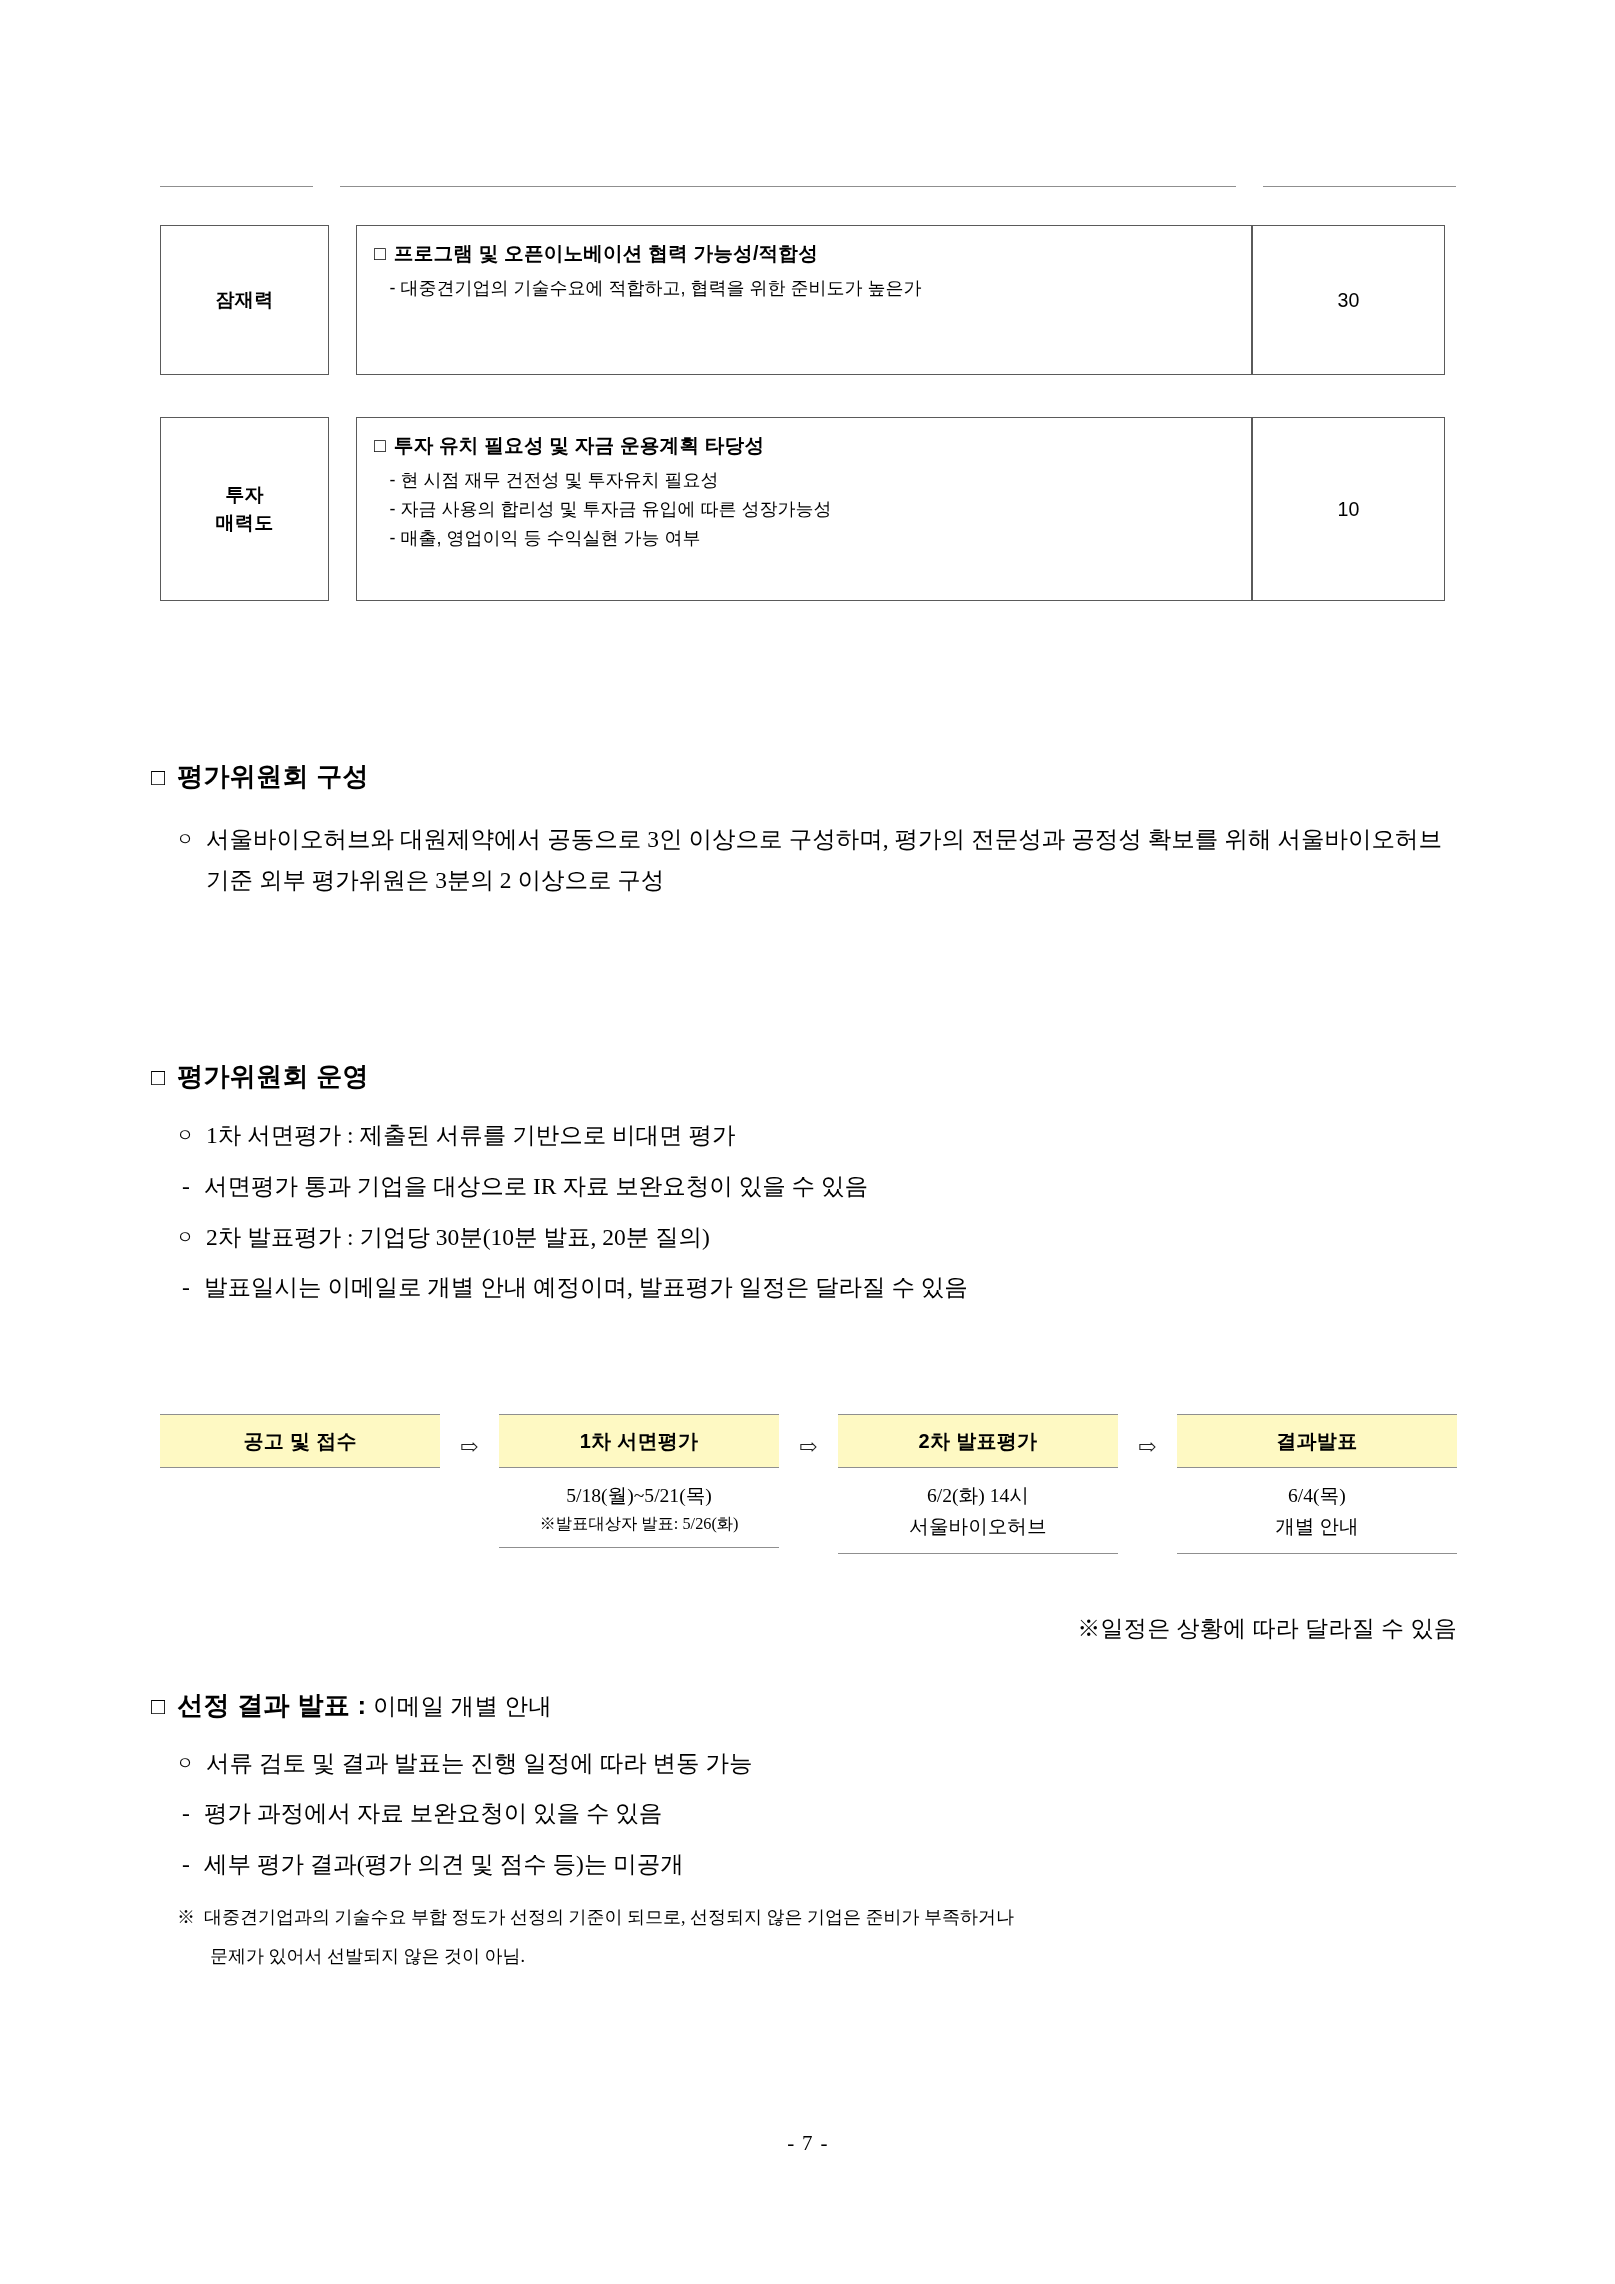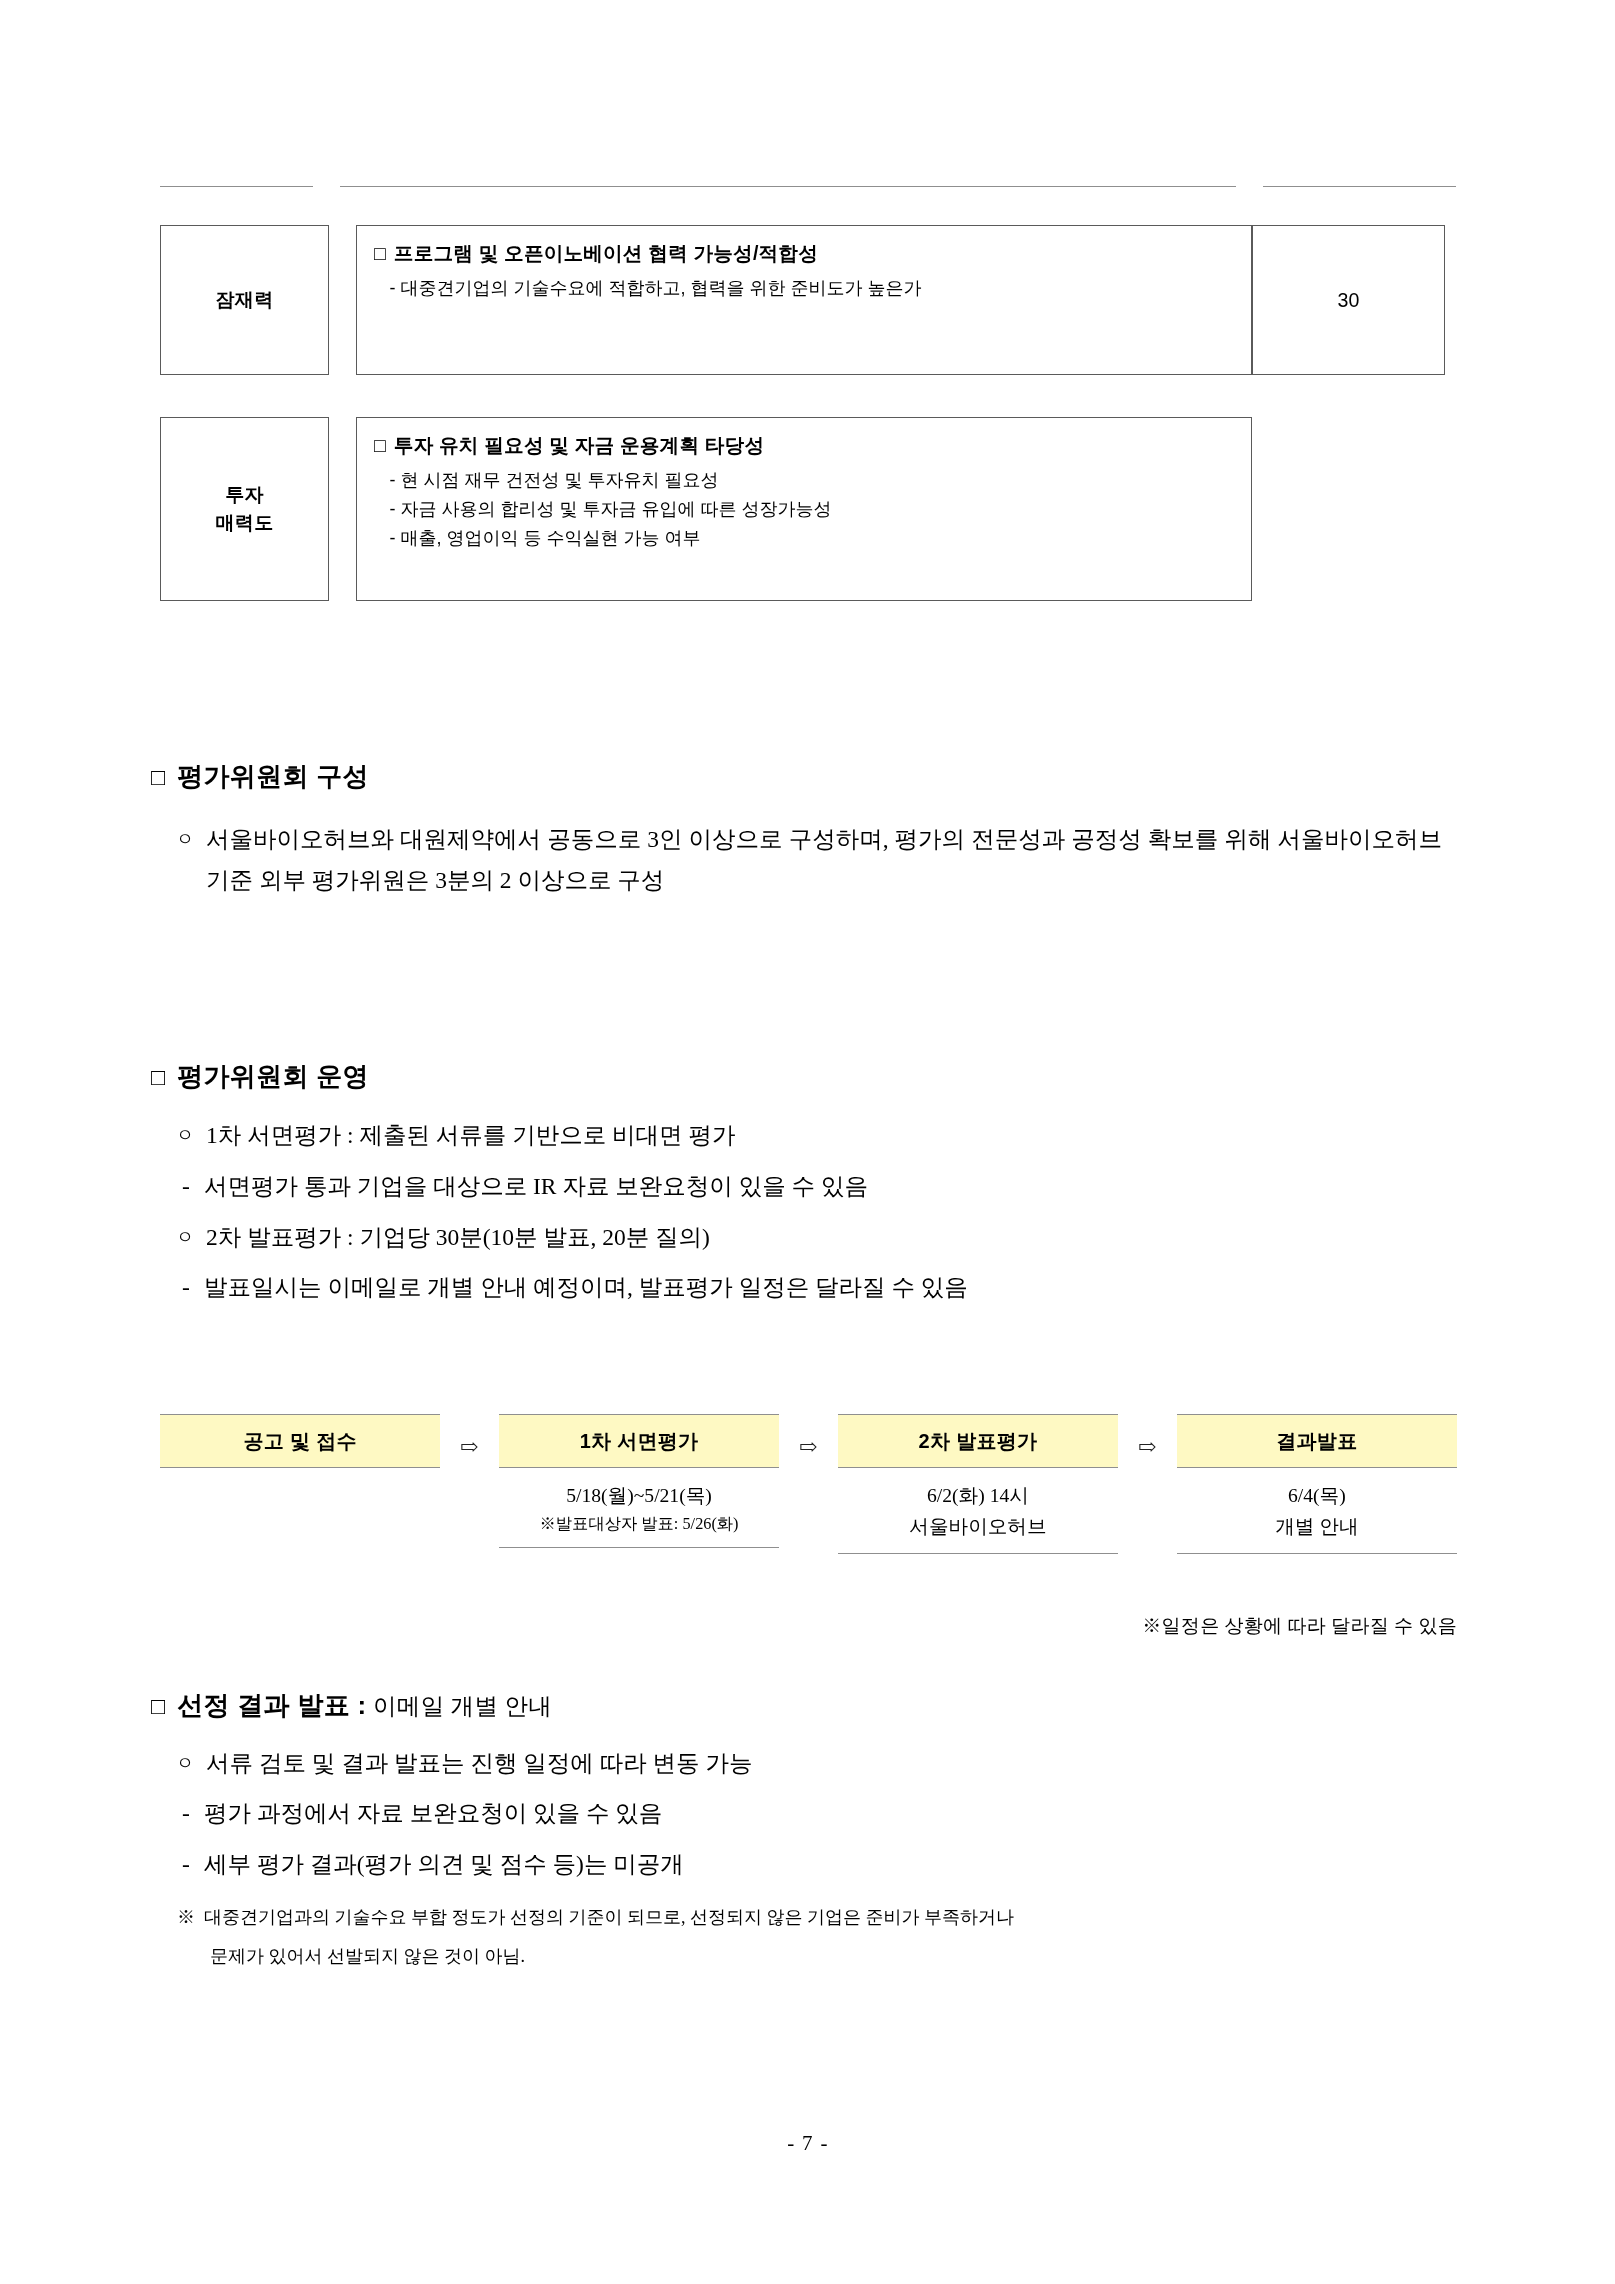--- a/index.html
+++ b/index.html
@@ -179,21 +179,21 @@
     font-size: 19.6px;
     line-height: 1.6;
   }
   .flow-body .small {
     font-size: 16.3px;
   }
   .flow-note {
     position: absolute;
     right: 0;
     top: 199px;
-    font-size: 19px;
+    font-size: 23px;
     letter-spacing: 0.3px;
   }
 
   .note-small {
     font-size: 18px;
     line-height: 1.68;
   }
   .note-small .nmark {
     margin-right: 9px;
   }
@@ -242,20 +242,21 @@
     </div>
     <div class="spacer"></div>
     <div class="desc">
       <div class="desc-title">
         <span class="box">□</span><span>투자 유치 필요성 및 자금 운용계획 타당성</span>
       </div>
       <div class="desc-line">- 현 시점 재무 건전성 및 투자유치 필요성</div>
       <div class="desc-line">- 자금 사용의 합리성 및 투자금 유입에 따른 성장가능성</div>
       <div class="desc-line">- 매출, 영업이익 등 수익실현 가능 여부</div>
     </div>
+    <div class="score">10</div>
   </div>
 
   <div class="h-block" style="top:759px; left:151px; width:1317px;">
     <div class="heading">
       <span class="sq">□</span>
       <span>평가위원회 구성</span>
     </div>
     <div class="bullet-o" style="margin-top:25px; padding-left:25px; padding-right:26px;">
       <span class="mark">ㅇ</span>
       <span class="para">서울바이오허브와 대원제약에서 공동으로 3인 이상으로 구성하며, 평가의 전문성과 공정성 확보를 위해 서울바이오허브 기준 외부 평가위원은 3분의 2 이상으로 구성</span>

